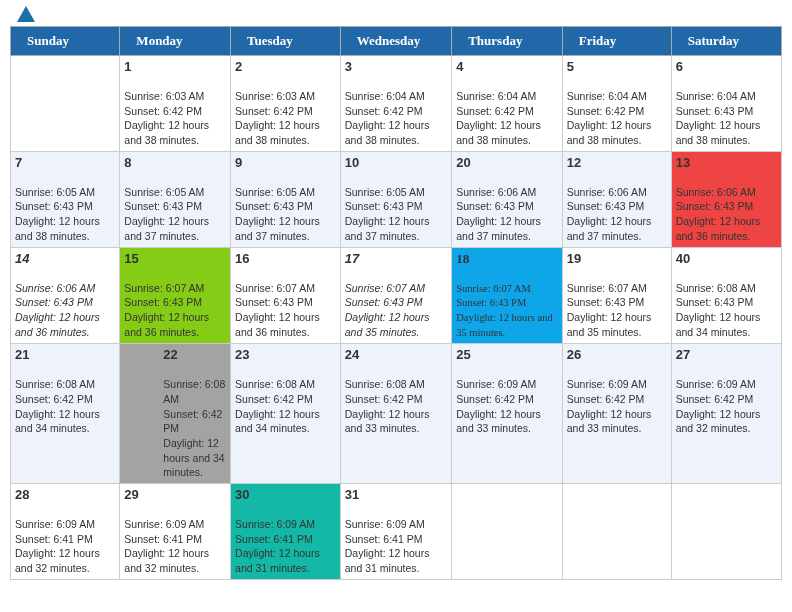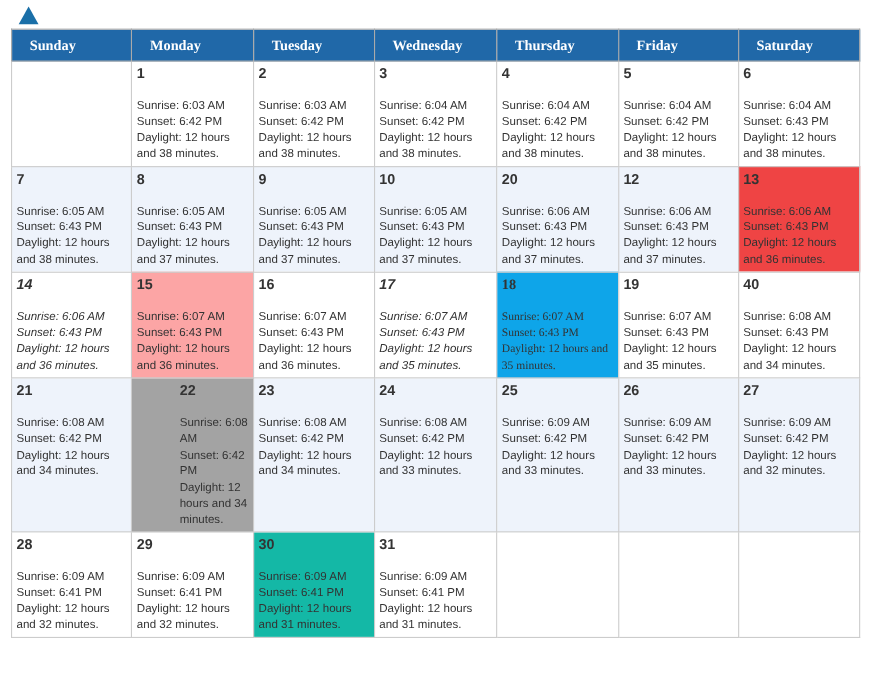--- a/index.html
+++ b/index.html
@@ -161,21 +161,21 @@
         <td style="background: #ef4444;">
           <span class="day-number">13</span>
           <div class="day-info">Sunrise: 6:06 AM<br>Sunset: 6:43 PM<br>Daylight: 12 hours and 36 minutes.</div>
         </td>
       </tr>
       <tr>
         <td style="background: rgb(255, 255, 255); font-style: italic;">
           <span class="day-number">14</span>
           <div class="day-info">Sunrise: 6:06 AM<br>Sunset: 6:43 PM<br>Daylight: 12 hours and 36 minutes.</div>
         </td>
-        <td style="background: #fca5a5;">
+        <td style="background: #84cc16;">
           <span class="day-number">15</span>
           <div class="day-info">Sunrise: 6:07 AM<br>Sunset: 6:43 PM<br>Daylight: 12 hours and 36 minutes.</div>
         </td>
         <td style="background: rgb(255, 255, 255);">
           <span class="day-number">16</span>
           <div class="day-info">Sunrise: 6:07 AM<br>Sunset: 6:43 PM<br>Daylight: 12 hours and 36 minutes.</div>
         </td>
         <td style="background: rgb(255, 255, 255); font-style: italic;">
           <span class="day-number">17</span>
           <div class="day-info">Sunrise: 6:07 AM<br>Sunset: 6:43 PM<br>Daylight: 12 hours and 35 minutes.</div>

